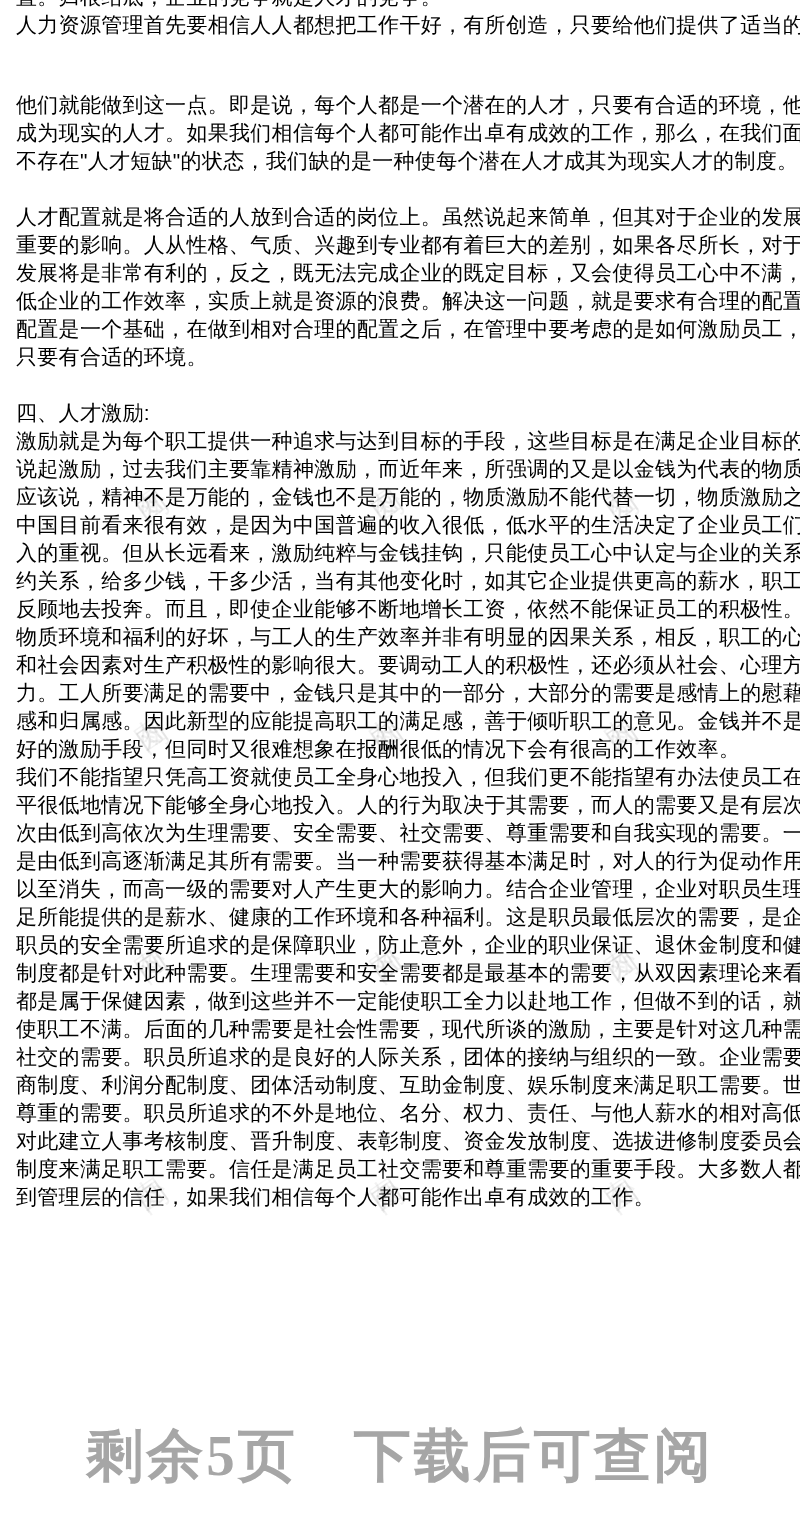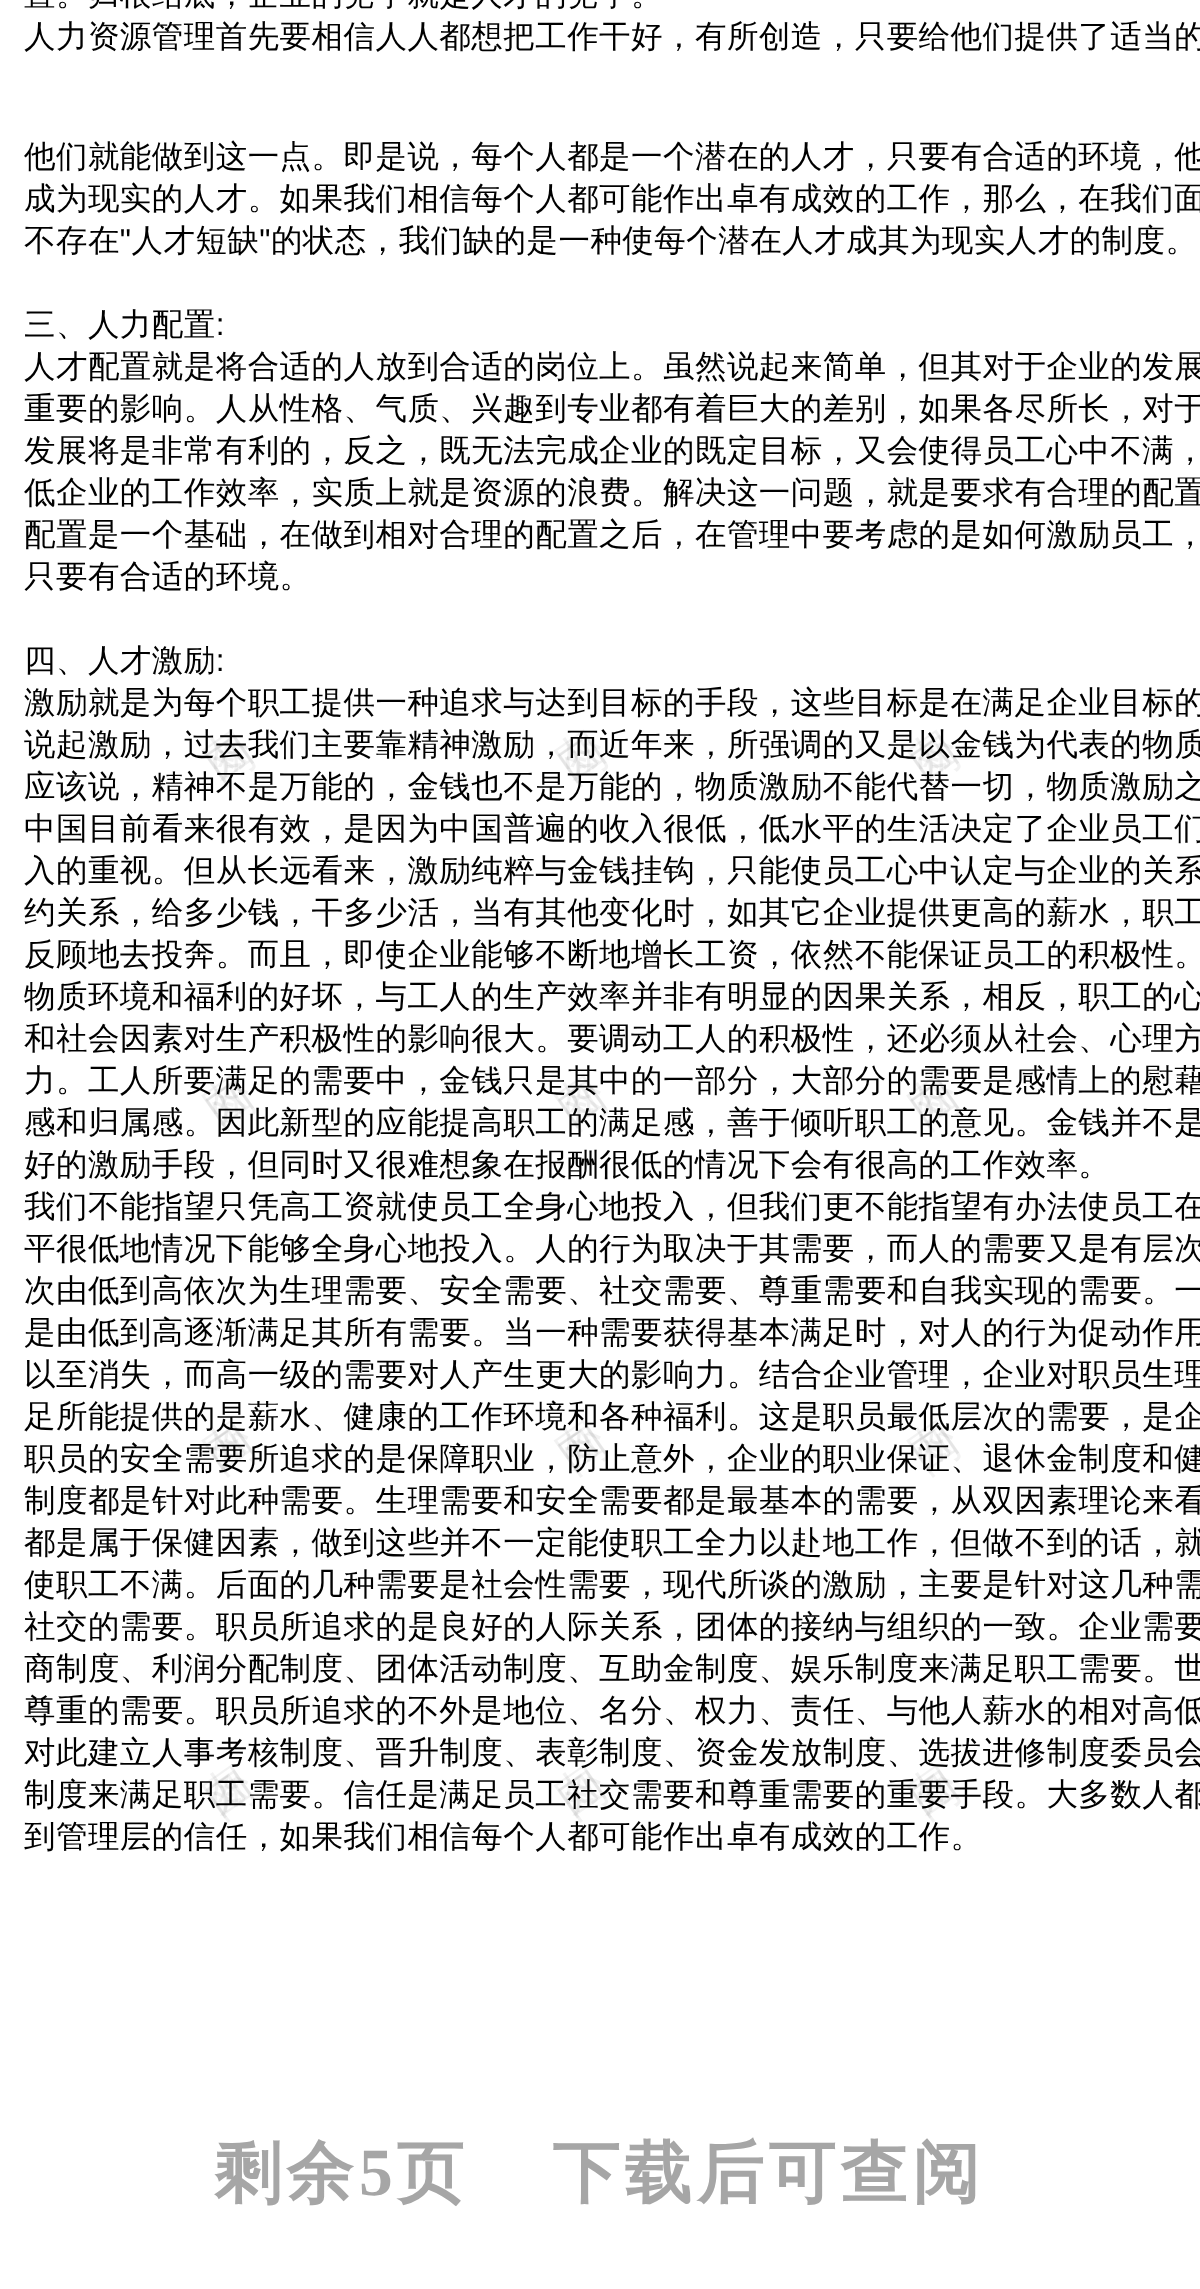--- a/index.html
+++ b/index.html
@@ -35,21 +35,21 @@
   }
   .gap-large{height:52px;}
   .gap-small{height:28px;}
   .banner{
     position:absolute;
     left:0;top:1418px;
     width:800px;
     text-align:center;
     font-family:"Liberation Serif","DejaVu Serif",serif;
     font-weight:700;
-    font-size:45px;
+    font-size:57px;
     letter-spacing:3px;
     z-index:2;
     white-space:nowrap;
   }
   .banner .part{display:inline-block;}
   .banner .part + .part{margin-left:56px;}
   .wm-layer{
     position:absolute;inset:0;
     z-index:1;
     pointer-events:none;
@@ -85,21 +85,20 @@
   <div>
       <div class="partial">
         <div class="line">置。归根结底，企业的竞争就是人才的竞争。</div>
       </div>
       <div class="line">人力资源管理首先要相信人人都想把工作干好，有所创造，只要给他们提供了适当的环境，</div>
       <div class="gap-large"></div>
       <div class="line">他们就能做到这一点。即是说，每个人都是一个潜在的人才，只要有合适的环境，他们都将</div>
       <div class="line">成为现实的人才。如果我们相信每个人都可能作出卓有成效的工作，那么，在我们面前也就</div>
       <div class="line">不存在"人才短缺"的状态，我们缺的是一种使每个潜在人才成其为现实人才的制度。</div>
       <div class="gap-small"></div>
-      <div class="line">三、人力配置:</div>
       <div class="line">人才配置就是将合适的人放到合适的岗位上。虽然说起来简单，但其对于企业的发展却有着</div>
       <div class="line">重要的影响。人从性格、气质、兴趣到专业都有着巨大的差别，如果各尽所长，对于企业的</div>
       <div class="line">发展将是非常有利的，反之，既无法完成企业的既定目标，又会使得员工心中不满，从而降</div>
       <div class="line">低企业的工作效率，实质上就是资源的浪费。解决这一问题，就是要求有合理的配置。人才</div>
       <div class="line">配置是一个基础，在做到相对合理的配置之后，在管理中要考虑的是如何激励员工，为企业</div>
       <div class="line">只要有合适的环境。</div>
       <div class="gap-small"></div>
       <div class="line">四、人才激励:</div>
       <div class="line">激励就是为每个职工提供一种追求与达到目标的手段，这些目标是在满足企业目标的同时也</div>
       <div class="line">说起激励，过去我们主要靠精神激励，而近年来，所强调的又是以金钱为代表的物质激励。</div>

